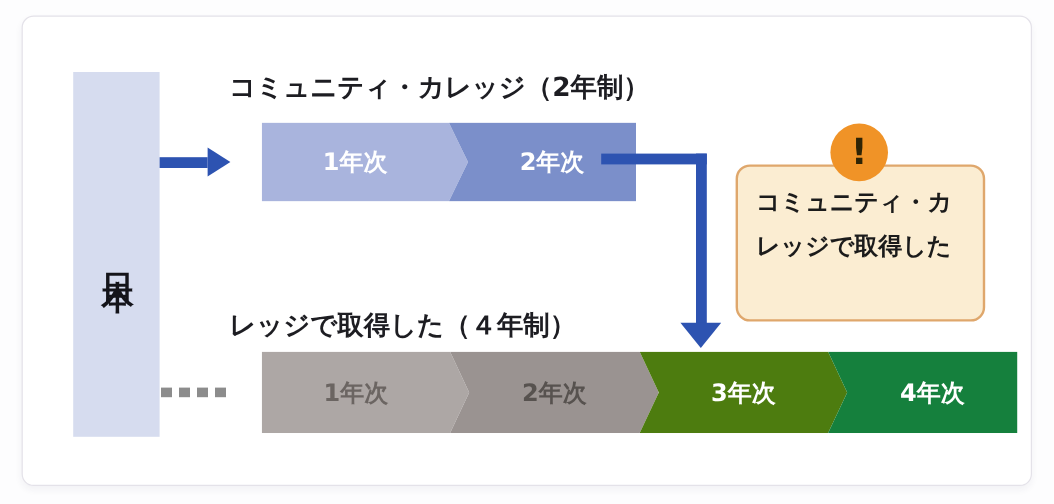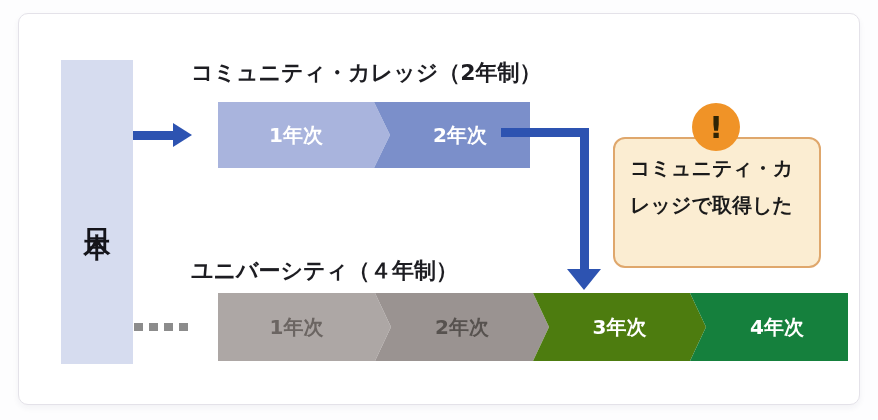--- a/index.html
+++ b/index.html
@@ -120,21 +120,21 @@
     </div>
     <div class="seg clip-last cc-seg2" style="background: rgb(123, 143, 202); color: rgb(255, 255, 255);">
       <span>2年次</span>
     </div>
   </div>
 
   <div class="elbow-h" style="background: rgb(45, 83, 177);"></div>
   <div class="elbow-v" style="background: rgb(45, 83, 177);"></div>
   <div class="elbow-head" style="border-top-color: rgb(45, 83, 177);"></div>
 
-  <div class="row-title univ-title">ユニバーシティ（４年制）</div>
+  <div class="row-title univ-title">レッジで取得した（４年制）</div>
   <div class="bar univ-bar">
     <div class="seg clip-first u-seg1" style="background: rgb(173, 167, 165); color: rgb(107, 101, 98);">
       <span>1年次</span>
     </div>
     <div class="seg clip-mid u-seg2" style="background: rgb(154, 147, 145); color: rgb(87, 82, 79);">
       <span>2年次</span>
     </div>
     <div class="seg clip-mid u-seg3" style="background: #4d7c0f; color: rgb(255, 255, 255);">
       <span>3年次</span>
     </div>

